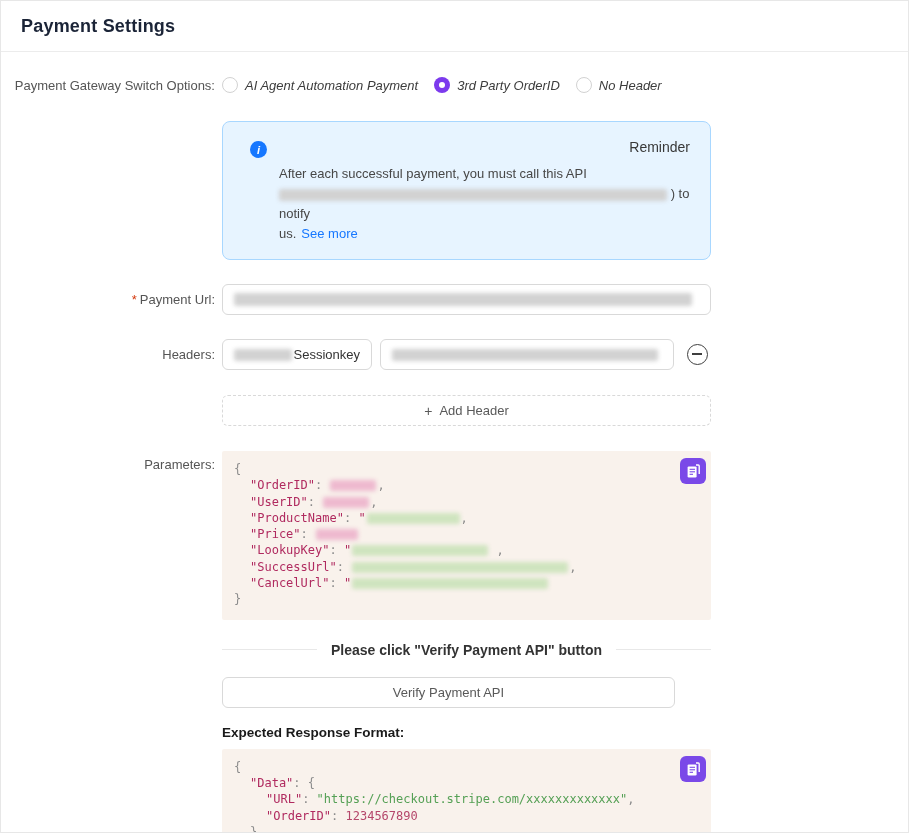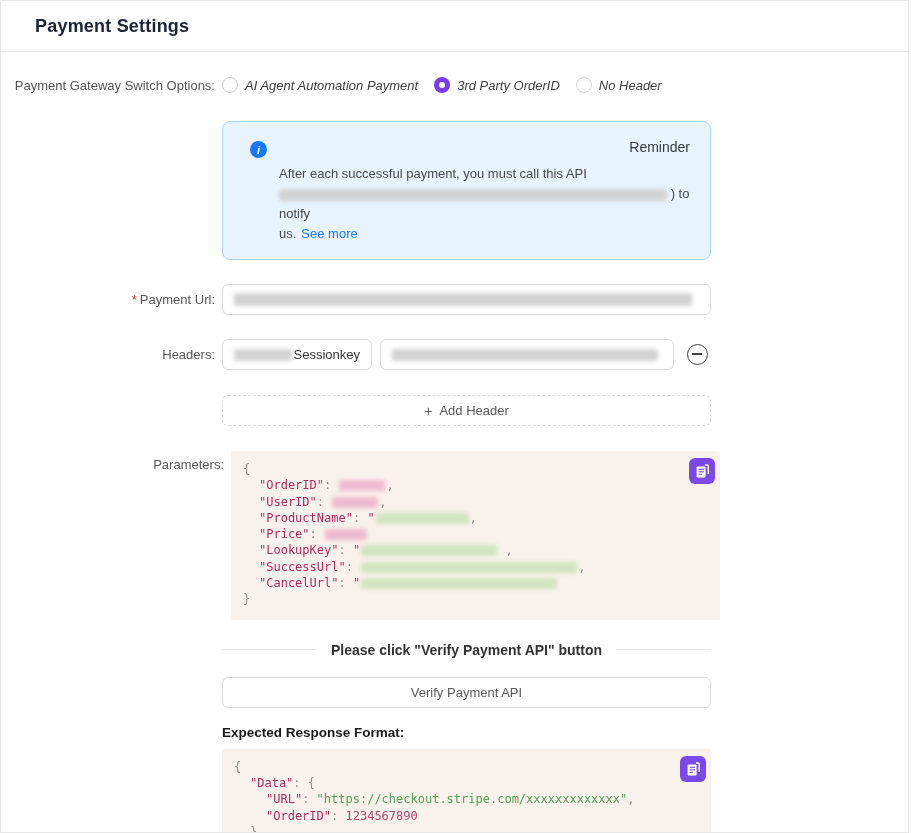--- a/index.html
+++ b/index.html
@@ -4,21 +4,21 @@
 <style>
   * { box-sizing: border-box; margin: 0; padding: 0; }
   html, body { width: 911px; height: 833px; overflow: hidden; background: #fff; }
   body { font-family: "Liberation Sans", sans-serif; color: #444; }
 
   .card {
     width: 909px; height: 833px; background: #fff;
     border: 1px solid #e7e7e7; overflow: hidden; position: relative;
   }
   .card-header {
-    padding: 15px 24px 14px 34px; border-bottom: 1px solid #ececec;
+    padding: 15px 24px 14px 20px; border-bottom: 1px solid #ececec;
   }
   .card-title { font-size: 18px; font-weight: 700; color: #1b2437; letter-spacing: .2px; }
 
   .content { padding-top: 25px; }
 
   .form-row { display: flex; align-items: center; }
   .form-label {
     width: 214px; text-align: right; font-size: 13px; color: #555;
     flex: 0 0 214px; padding-right: 0;
   }
@@ -86,21 +86,21 @@
 
   .add-header-btn {
     margin: 25px 0 0 221px; width: 489px; height: 31px;
     border: 1px dashed #d9d9d9; border-radius: 6px; background: #fff;
     display: flex; align-items: center; justify-content: center; cursor: pointer;
   }
   .add-header-btn .plus { font-size: 14px; color: #595959; margin-right: 7px; }
   .add-header-btn .lbl  { font-size: 13px; color: #595959; }
 
   
-  .params-row { display: flex; margin-top: 25px; padding-left: 9px; }
+  .params-row { display: flex; margin-top: 25px; }
   .params-row .form-label { padding-top: 6px; }
   .code-block {
     position: relative; width: 489px; background: #f9f2ec; border-radius: 2px;
     padding: 10px 12px 12px 12px; margin-left: 7px;
     font-family: "DejaVu Sans Mono", monospace; font-size: 12px; line-height: 16.3px;
   }
   .code-line { white-space: pre; color: #8c8c8c; }
   .ind1 { padding-left: 16px; }
   .ind2 { padding-left: 32px; }
   .ck { color: #b02a5f; }           
@@ -118,21 +118,21 @@
   
   .divider-row {
     margin: 22px 0 0 221px; width: 489px; display: flex; align-items: center;
   }
   .divider-row .line { flex: 1; height: 1px; background: #e8e8e8; }
   .divider-text {
     margin: 0 14px; font-size: 14px; font-weight: 700; color: #333; white-space: nowrap;
   }
 
   .verify-btn {
-    margin: 19px 0 0 221px; width: 489px; height: 31px;
+    margin: 19px 0 0 221px; width: 453px; height: 31px;
     border: 1px solid #d9d9d9; border-radius: 6px; background: #fff;
     font-family: "Liberation Sans", sans-serif; font-size: 13px; color: #595959; cursor: pointer;
   }
 
   .response-label {
     margin: 17px 0 0 221px; font-size: 13.5px; font-weight: 700; color: #1a1a1a;
   }
   .response-block-wrap { display: flex; margin-top: 9px; }
   .response-block-wrap .spacer { flex: 0 0 214px; }
 </style>

